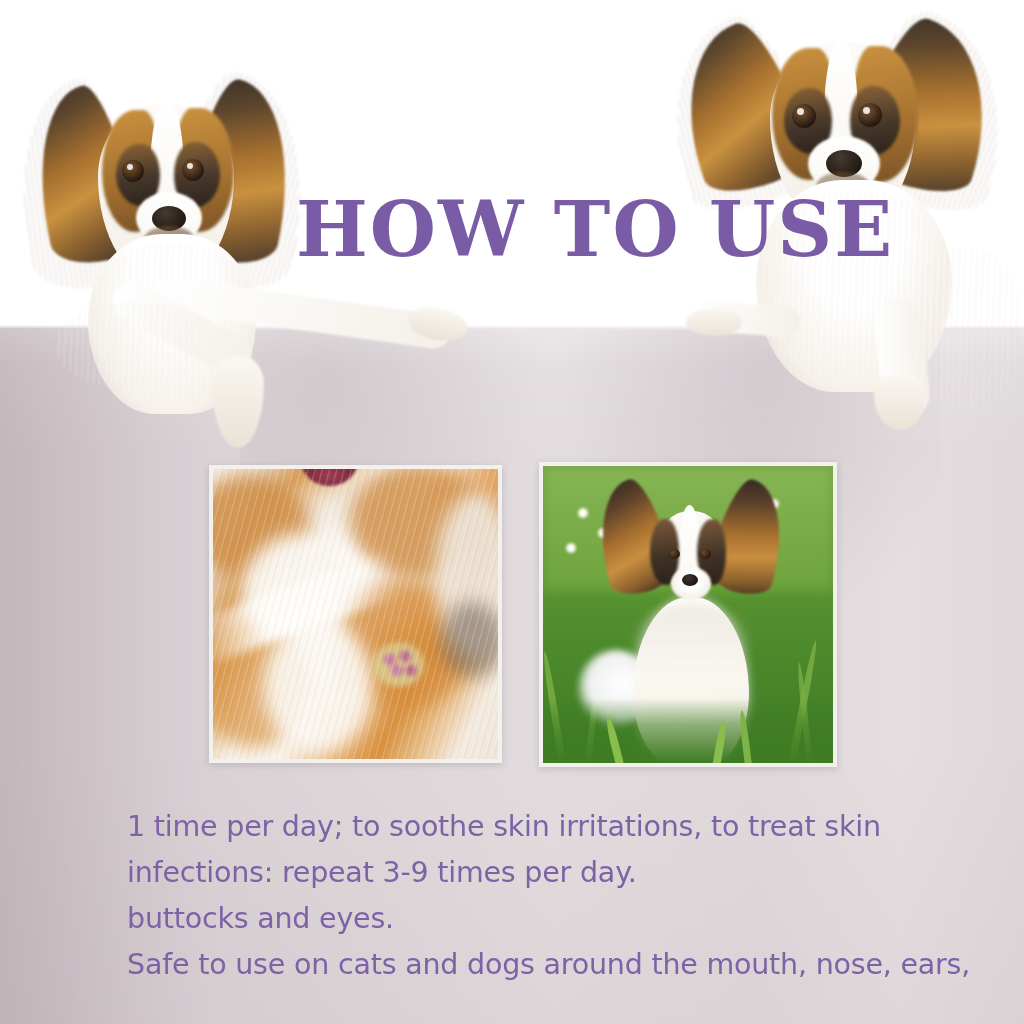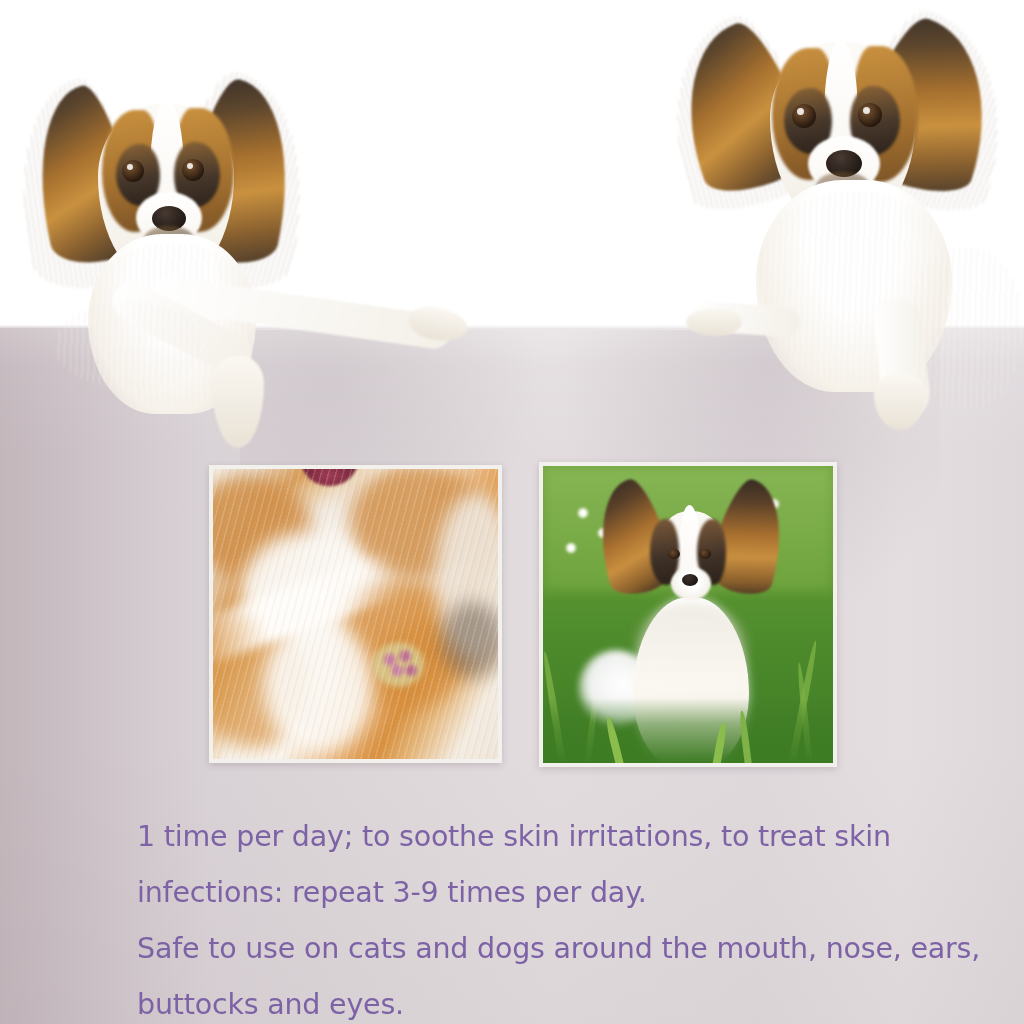--- a/index.html
+++ b/index.html
@@ -68,21 +68,21 @@
   
   .body-copy{
     position:absolute;left:120px;top:800px;width:880px;
     color:#7d62a6;
     font-family:"DejaVu Sans","Liberation Sans",sans-serif;
     font-size:28.5px;
     line-height:39px;
     letter-spacing:-0.2px;
     z-index:40;
   }
-  .body-copy p{margin:17px;}
+  .body-copy p{margin:7px;}
 
   
   .photo{
     position:absolute;
     border:4px solid #f3f1ee;
     box-shadow:0 2px 7px rgba(90,75,85,.22);
     overflow:hidden;
     z-index:30;
   }
   #photo-left{left:209px;top:465px;width:285px;height:290px;}
@@ -329,20 +329,21 @@
     <div class="d-chest" style="left:96px;top:172px;width:196px;height:212px;border-radius:44% 44% 40% 40%/48% 48% 52% 52%;"></div>
     <div class="hairs" style="left:96px;top:184px;width:196px;height:190px;border-radius:44% 44% 40% 40%/48% 48% 52% 52%;opacity:.5;"></div>
 
     <div class="d-leg" style="left:30px;top:296px;width:110px;height:30px;border-radius:16px;transform:rotate(4deg);"></div>
     <div class="d-paw" style="left:26px;top:300px;width:56px;height:28px;border-radius:55% 40% 45% 55%/50%;"></div>
     <div class="d-leg" style="left:218px;top:290px;width:48px;height:120px;border-radius:24px;transform:rotate(-6deg);"></div>
     <div class="d-paw" style="left:214px;top:366px;width:52px;height:56px;border-radius:44% 44% 52% 52%/34% 34% 66% 66%;"></div>
     <div class="hairs" style="left:250px;top:240px;width:112px;height:160px;border-radius:45%;opacity:.5;"></div>
   </div>
 
+  <div class="title">HOW TO USE</div>
 
   <div class="photo" id="photo-left">
     <div class="inner">
       <div class="fur-bg"></div>
       <div class="fur-patch fp1"></div>
       <div class="fur-patch fp2"></div>
       <div class="fur-patch fp3"></div>
       <div class="fur-patch fp4"></div>
       <div class="fur-patch fp5"></div>
       <div class="fur-patch fp6"></div>
@@ -388,17 +389,17 @@
       <div class="grass-front"></div>
       <div class="grass-blade" style="left:26%;top:84%;width:8px;height:58px;transform:rotate(-14deg);background:#8bbd4e;"></div>
       <div class="grass-blade" style="left:58%;top:86%;width:8px;height:52px;transform:rotate(10deg);background:#8bbd4e;"></div>
       <div class="grass-blade" style="left:70%;top:82%;width:7px;height:64px;transform:rotate(-7deg);background:#7fb347;"></div>
     </div>
   </div>
 
   <div class="body-copy">
     <p>1 time per day; to soothe skin irritations, to treat skin</p>
     <p>infections: repeat 3-9 times per day.</p>
+    <p>buttocks and eyes.</p>
     <p>Safe to use on cats and dogs around the mouth, nose, ears,</p>
-    <p>buttocks and eyes.</p>
   </div>
 
 </div>
 
 </body></html>

